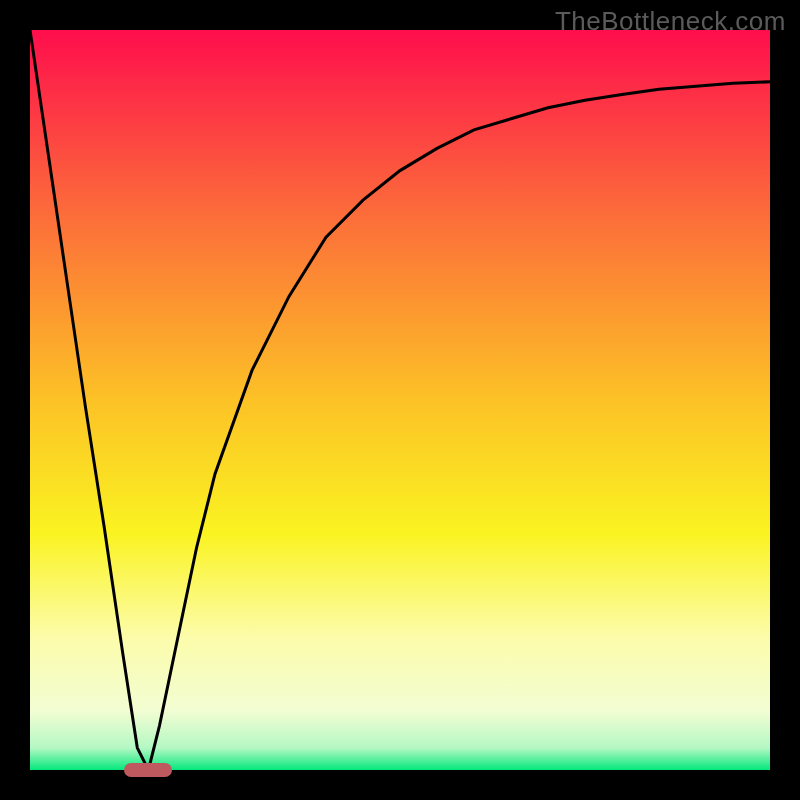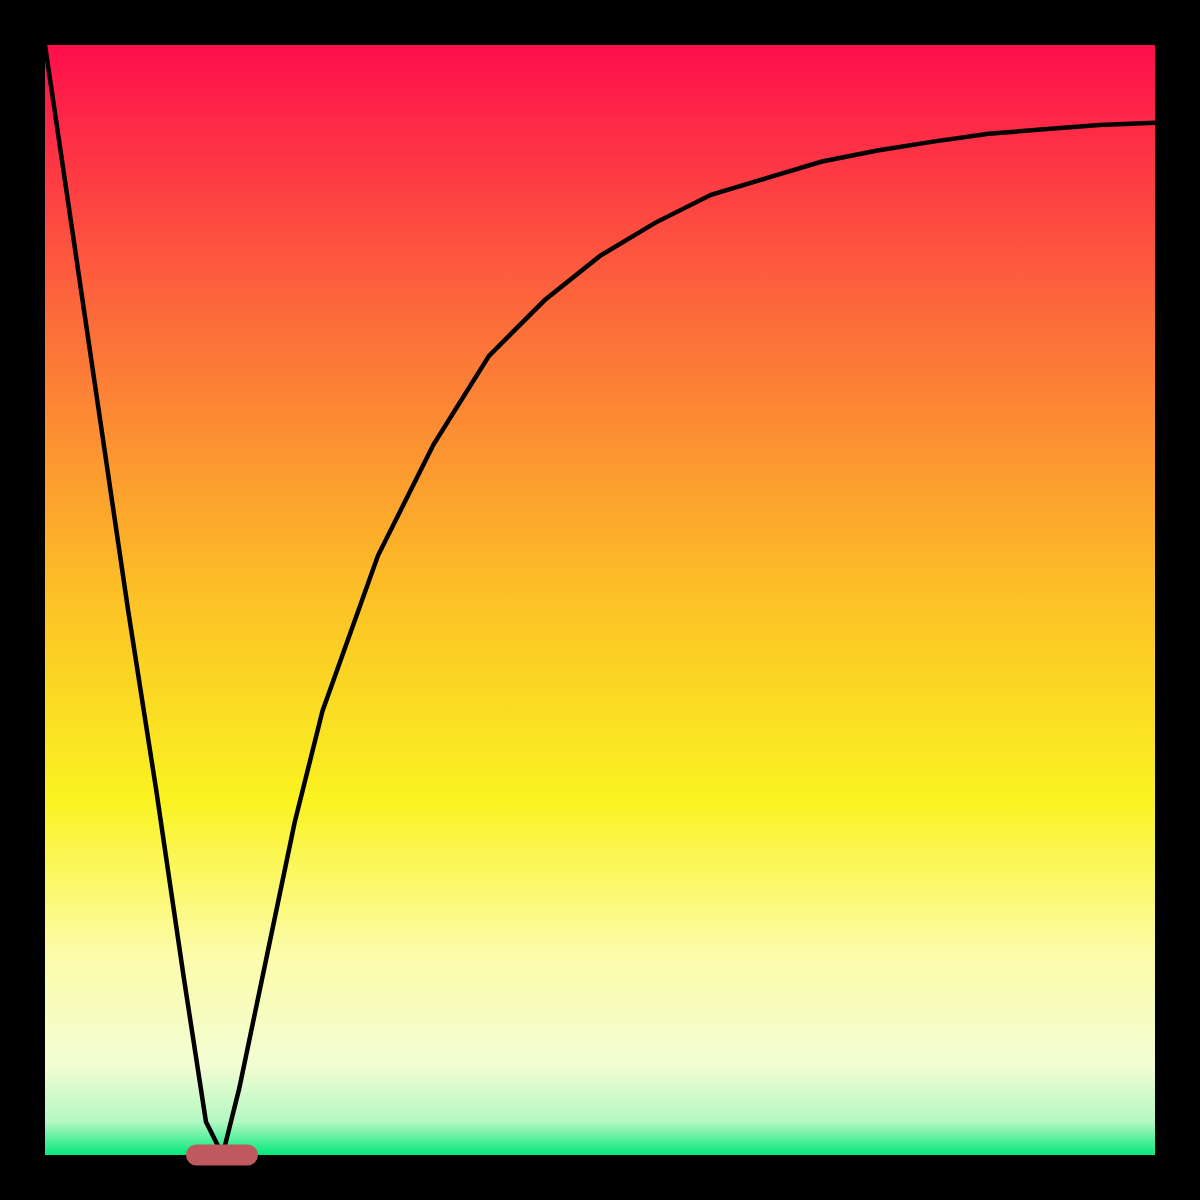--- a/index.html
+++ b/index.html
@@ -38,20 +38,21 @@
   }
   .marker {
     position: absolute;
     border-radius: 10px;
   }
 </style>
 </head>
 <body>
 
 <div class="frame">
+  <div class="watermark">TheBottleneck.com</div>
 
   <svg class="plot" viewBox="0 0 740 740" preserveAspectRatio="none">
     <defs>
       <linearGradient id="bg-grad" x1="0" y1="0" x2="0" y2="1">
           <stop offset="0%" stop-color="#fe0e4c"></stop>
           <stop offset="25%" stop-color="#fc6d3a"></stop>
           <stop offset="50%" stop-color="#fcc226"></stop>
           <stop offset="68%" stop-color="#faf321"></stop>
           <stop offset="82%" stop-color="#fcfcaa"></stop>
           <stop offset="92%" stop-color="#f2fdd3"></stop>

